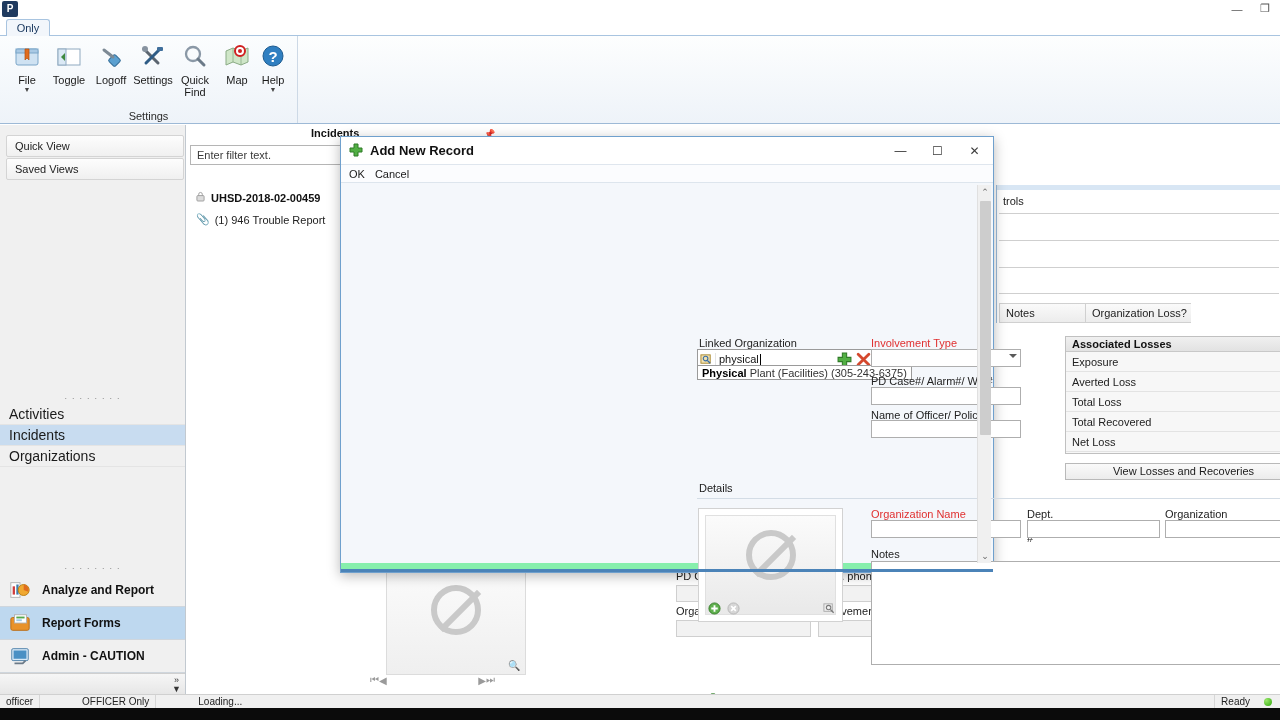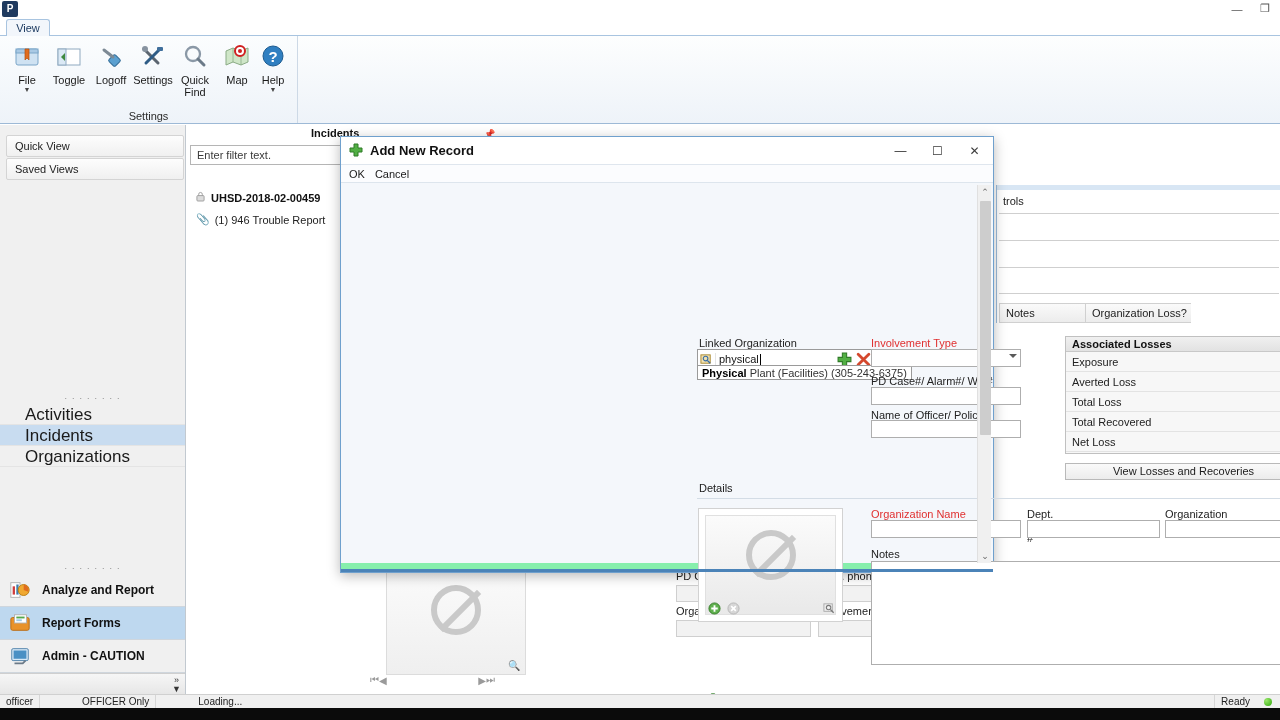--- a/index.html
+++ b/index.html
@@ -99,22 +99,22 @@
     background: linear-gradient(#fdfdfd,#f0f0f0);
     border: 1px solid #d4d4d4; border-radius: 2px;
     margin-bottom: 1px; font-size: 11px; color: #222; cursor: default;
   }
   .nav-sep {
     text-align: center; color: #8a8a8a; font-size: 9px; letter-spacing: 1px;
     height: 10px; line-height: 8px; overflow: hidden;
   }
   .nav-list { position: absolute; left: 0; bottom: 228px; width: 185px; }
   .nav-item {
-    height: 21px; line-height: 21px; padding-left: 25px;
-    font-size: 17px; color: #1a1a1a; cursor: default;
+    height: 21px; line-height: 21px; padding-left: 9px;
+    font-size: 14px; color: #1a1a1a; cursor: default;
     border-bottom: 1px solid #e4e4e4;
   }
   .nav-item.selected { background: #c8dcf0; }
   .nav-big-list { position: absolute; left: 0; bottom: 22px; width: 185px; }
   .nav-big {
     height: 33px; display: flex; align-items: center; gap: 10px;
     padding-left: 8px; font-size: 12px; font-weight: bold; color: #111;
     border-bottom: 1px solid #cfd6dd; cursor: default;
   }
   .nav-big.active { background: #bed8ef; }
@@ -380,21 +380,21 @@
       <div class="win-btn">❐</div>
     </div>
   </div>
 
   <div class="privacy-strip">
     <span class="privacy-ico">▲</span>
     <span class="privacy-link">Privacy</span>
   </div>
 
   <div class="ribbon-tabstrip">
-    <div class="ribbon-tab">View</div>
+    <div class="ribbon-tab">Only</div>
   </div>
 
   <div class="ribbon">
     <div class="ribbon-panel">
 
       <div class="rbtn" style="left:4px;">
         <div class="ico">
           <svg width="30" height="30" viewBox="0 0 30 30">
             <rect x="4" y="7" width="22" height="16" rx="2" fill="#cfe2f2" stroke="#7aa5c8"></rect>
             <rect x="4" y="7" width="22" height="4" fill="#a9c9e4" stroke="#7aa5c8"></rect>

